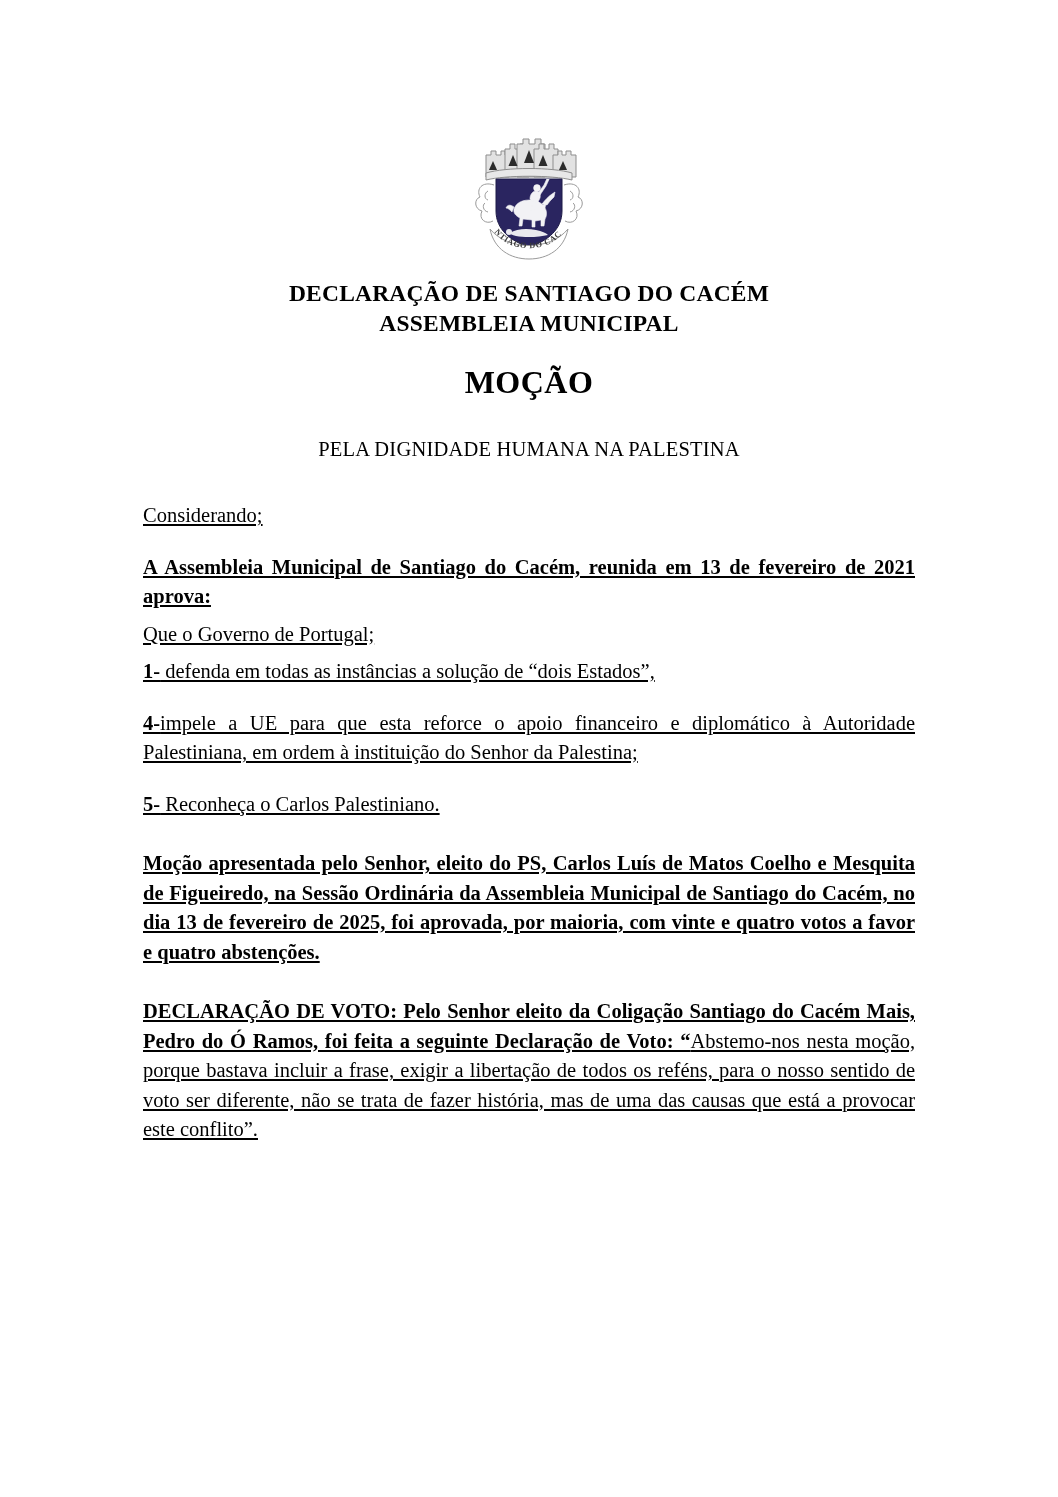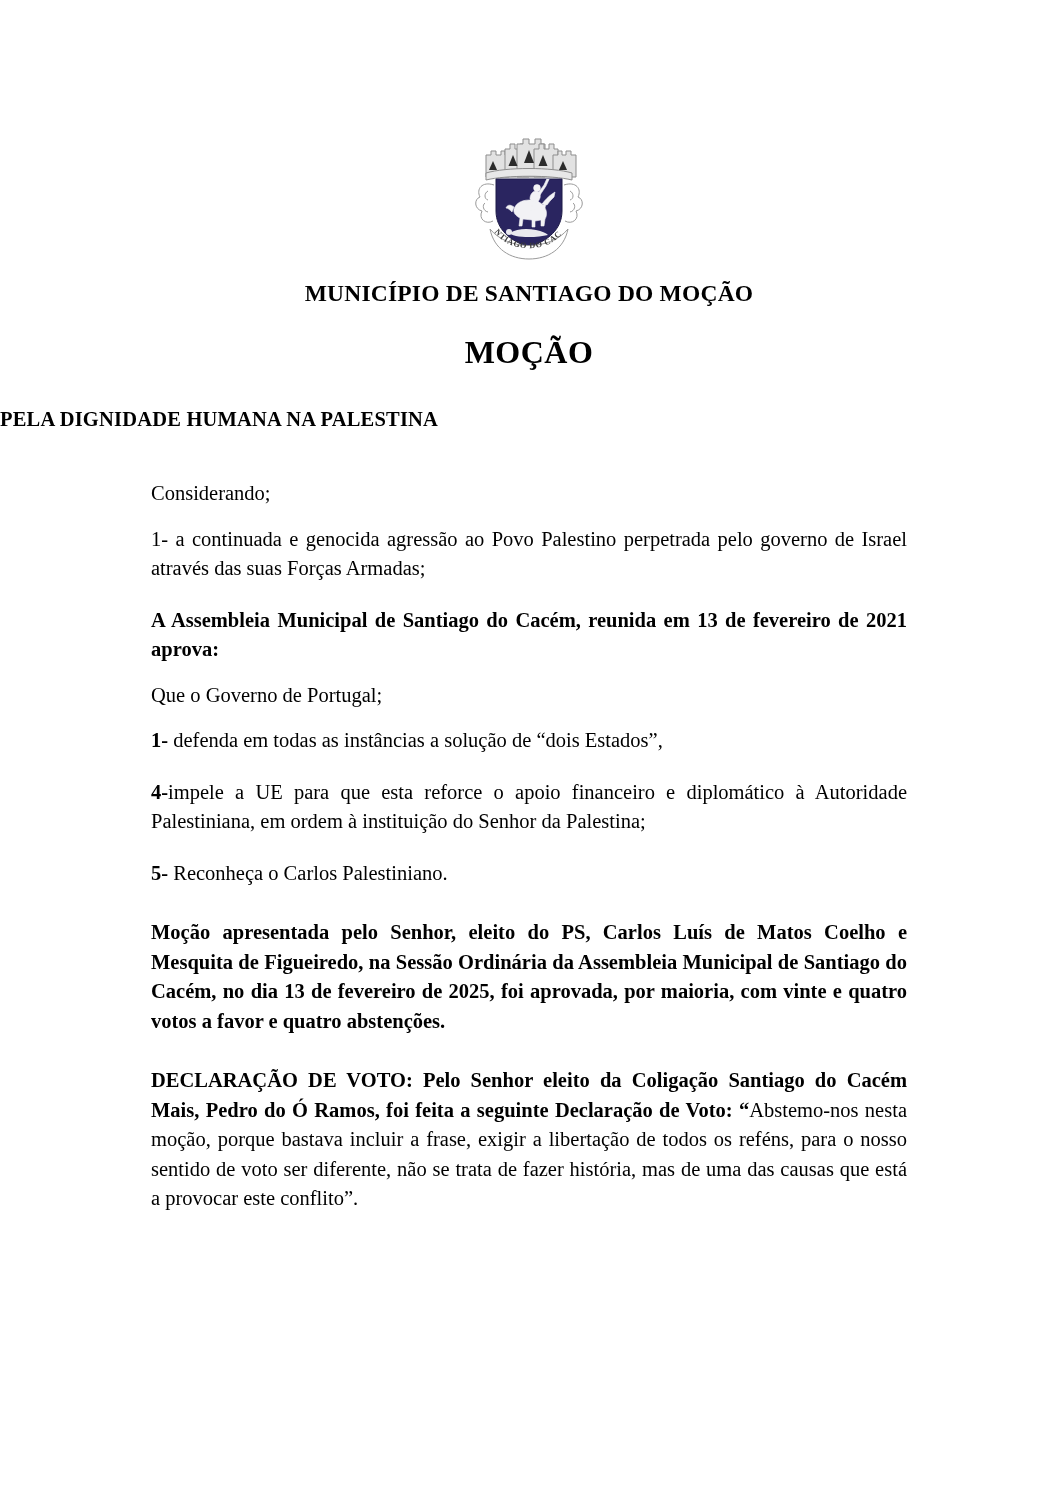--- a/index.html
+++ b/index.html
@@ -50,39 +50,41 @@
   }
   .doc-title {
     text-align: center;
     font-weight: bold;
     font-size: 32px;
     line-height: 40px;
     margin: 24px 0 0 0;
     letter-spacing: 0.5px;
   }
   .doc-subtitle {
-    font-weight: bold;
+    text-align: center;
+    font-weight: normal;
     font-size: 20.5px;
     line-height: 26px;
     margin: 34px 0 0 0;
     letter-spacing: 0.2px;
   }
 
   
   .content {
     margin: 0 auto;
     width: 788px;
     padding-top: 31px;
     font-size: 20.5px;
     line-height: 29.5px;
   }
   .para {
-    margin: 16px;
+    margin: 8px;
     text-align: justify;
     text-justify: inter-word;
+    text-decoration: underline;
   }
   .para.tight {
     margin-top: 0;
   }
   .para.gap {
     margin-top: 22px;
   }
   .para.bold,
   .bold {
     font-weight: bold;
@@ -170,32 +172,32 @@
         <path d="M26 96 C44 118 86 118 104 96 C100 116 84 126 65 126 C46 126 30 116 26 96 Z" fill="#ffffff" stroke="#9a9a9a" stroke-width="1"></path>
         <path id="ribbonPath" d="M32 101 C48 120 82 120 98 101" fill="none" stroke="none"></path>
         <text font-family="'Liberation Serif', serif" font-size="8.2" font-weight="bold" fill="#3a3a3a" letter-spacing="0.7">
           <textPath href="#ribbonPath" startOffset="50%" text-anchor="middle">SANTIAGO DO CACÉM</textPath>
         </text>
       </svg>
     </span>
   </div>
 
   <div class="org-heading">
-    <span>MUNICÍPIO DE SANTIAGO DO MOÇÃO</span>
+    <span>DECLARAÇÃO DE SANTIAGO DO CACÉM</span>
+    <span class="line2">ASSEMBLEIA MUNICIPAL</span>
   </div>
 
   <h1 class="doc-title">MOÇÃO</h1>
 
   <h2 class="doc-subtitle">PELA DIGNIDADE HUMANA NA PALESTINA</h2>
 
   <div class="content">
 
     <p class="para">Considerando;</p>
 
-    <p class="para tight">1- a continuada e genocida agressão ao Povo Palestino perpetrada pelo governo de Israel através das suas Forças Armadas;</p>
 
 
     <p class="para gap bold">A Assembleia Municipal de Santiago do Cacém, reunida em 13 de fevereiro de 2021 aprova:</p>
 
     <p class="para tight">Que o Governo de Portugal;</p>
 
     <p class="para tight">
       <span class="num">1-</span><span> defenda em todas as instâncias a solução de “dois Estados”,</span>
     </p>
 

